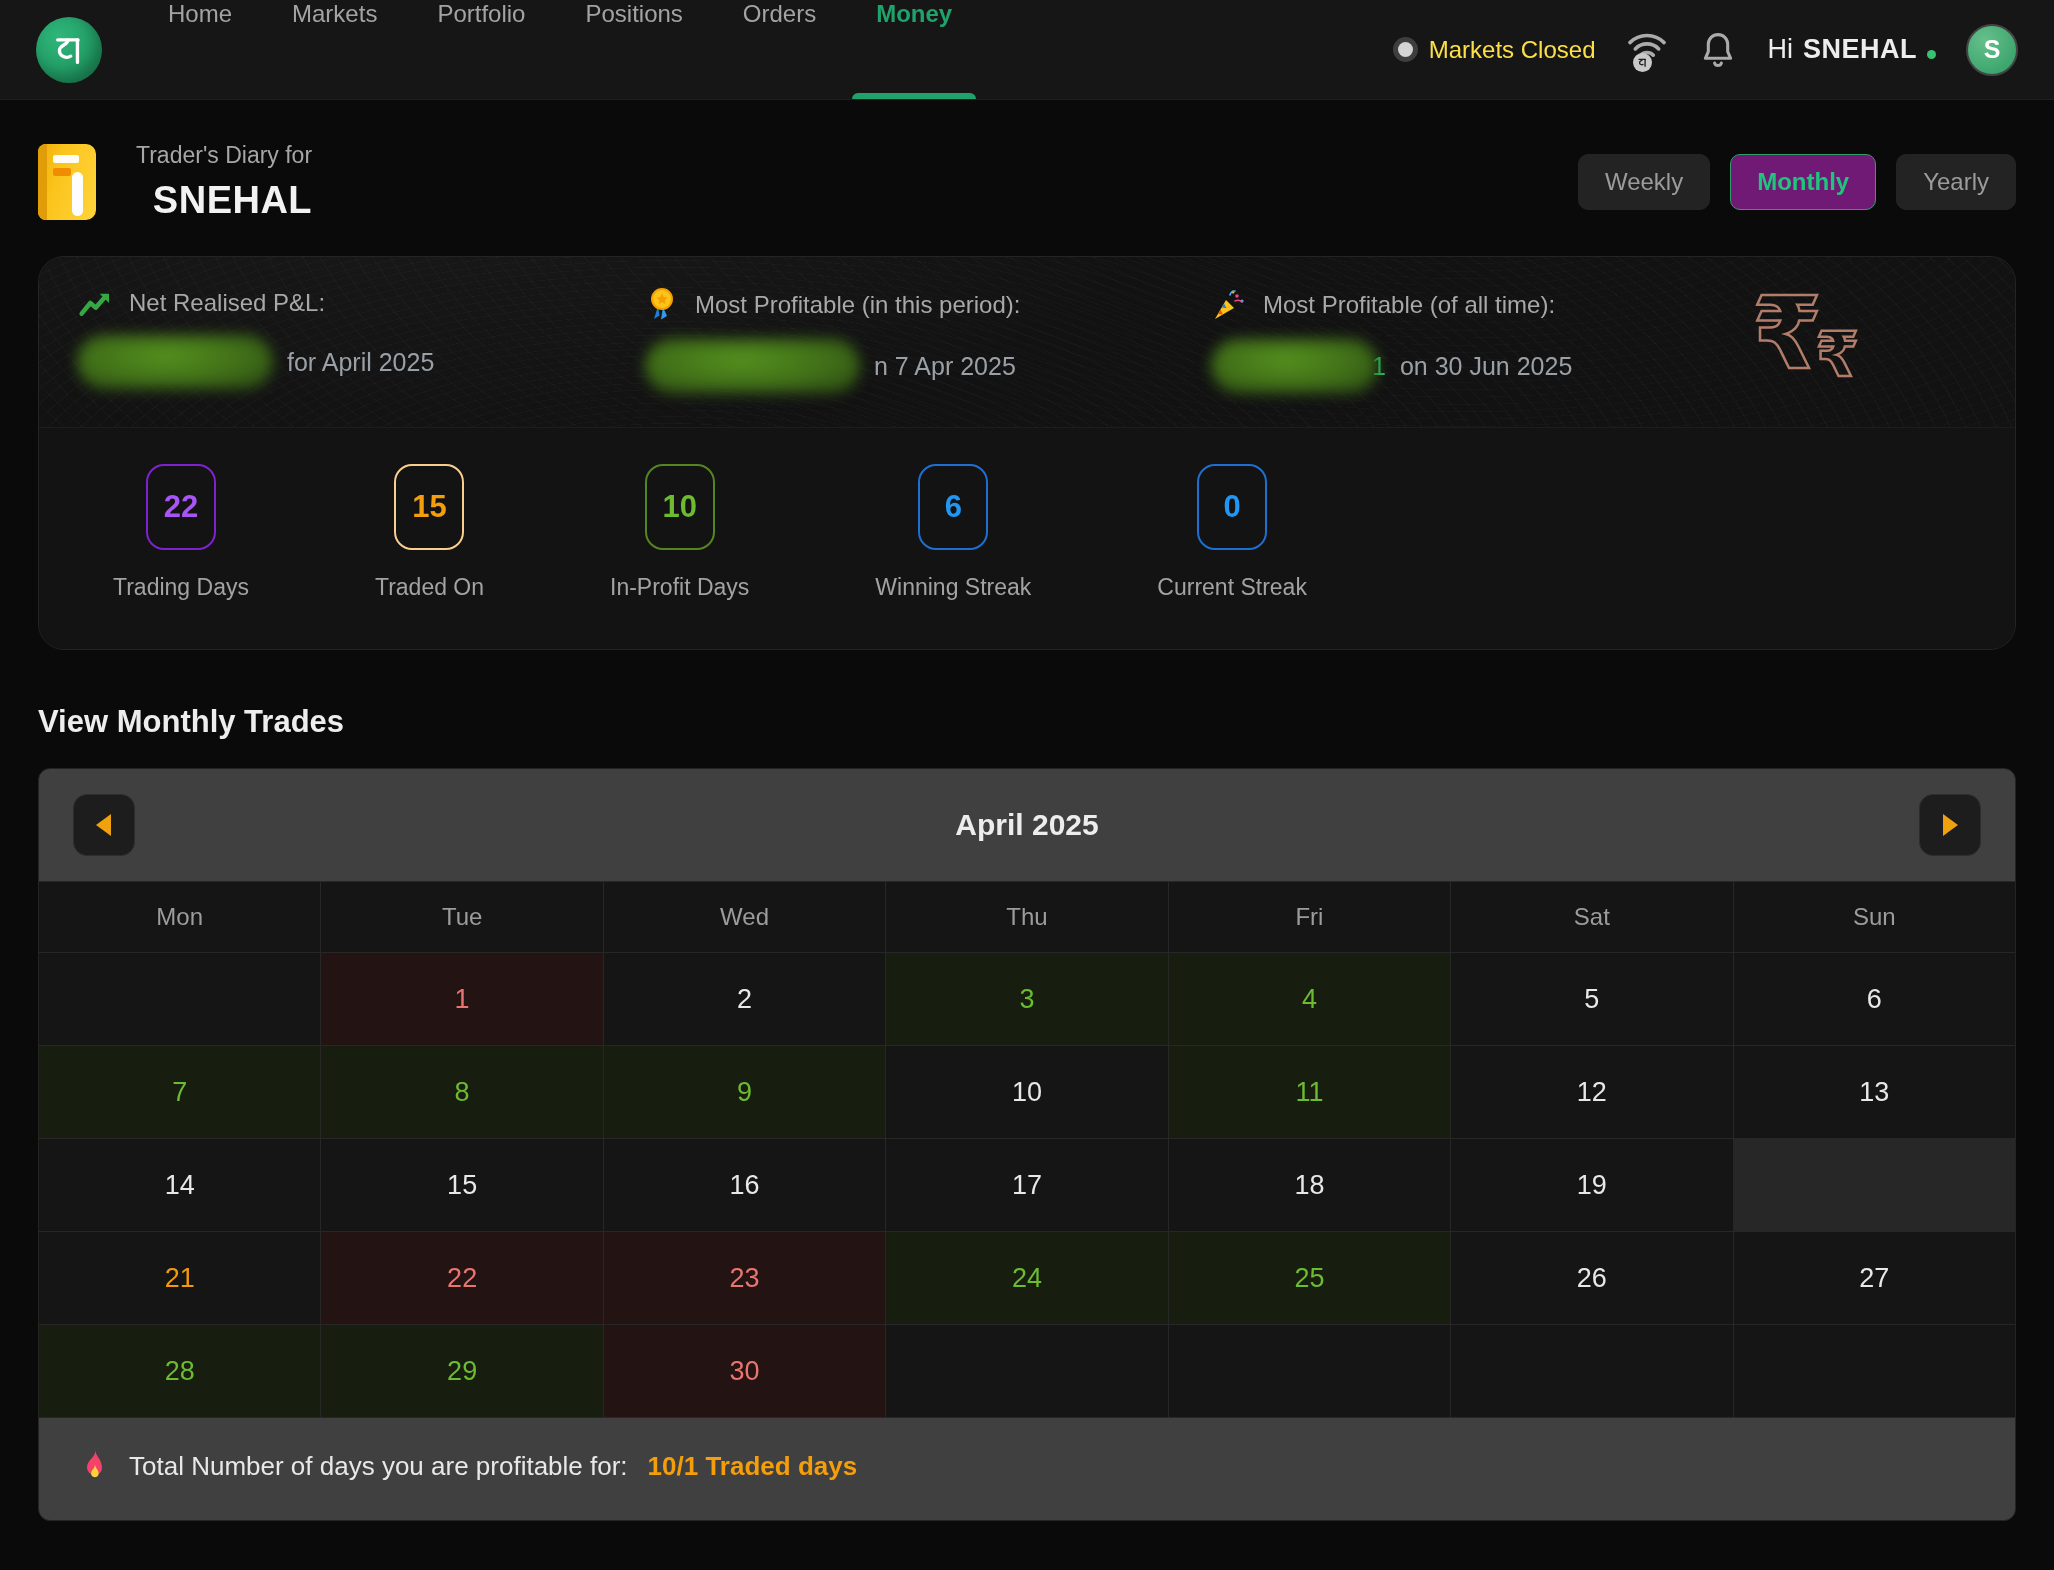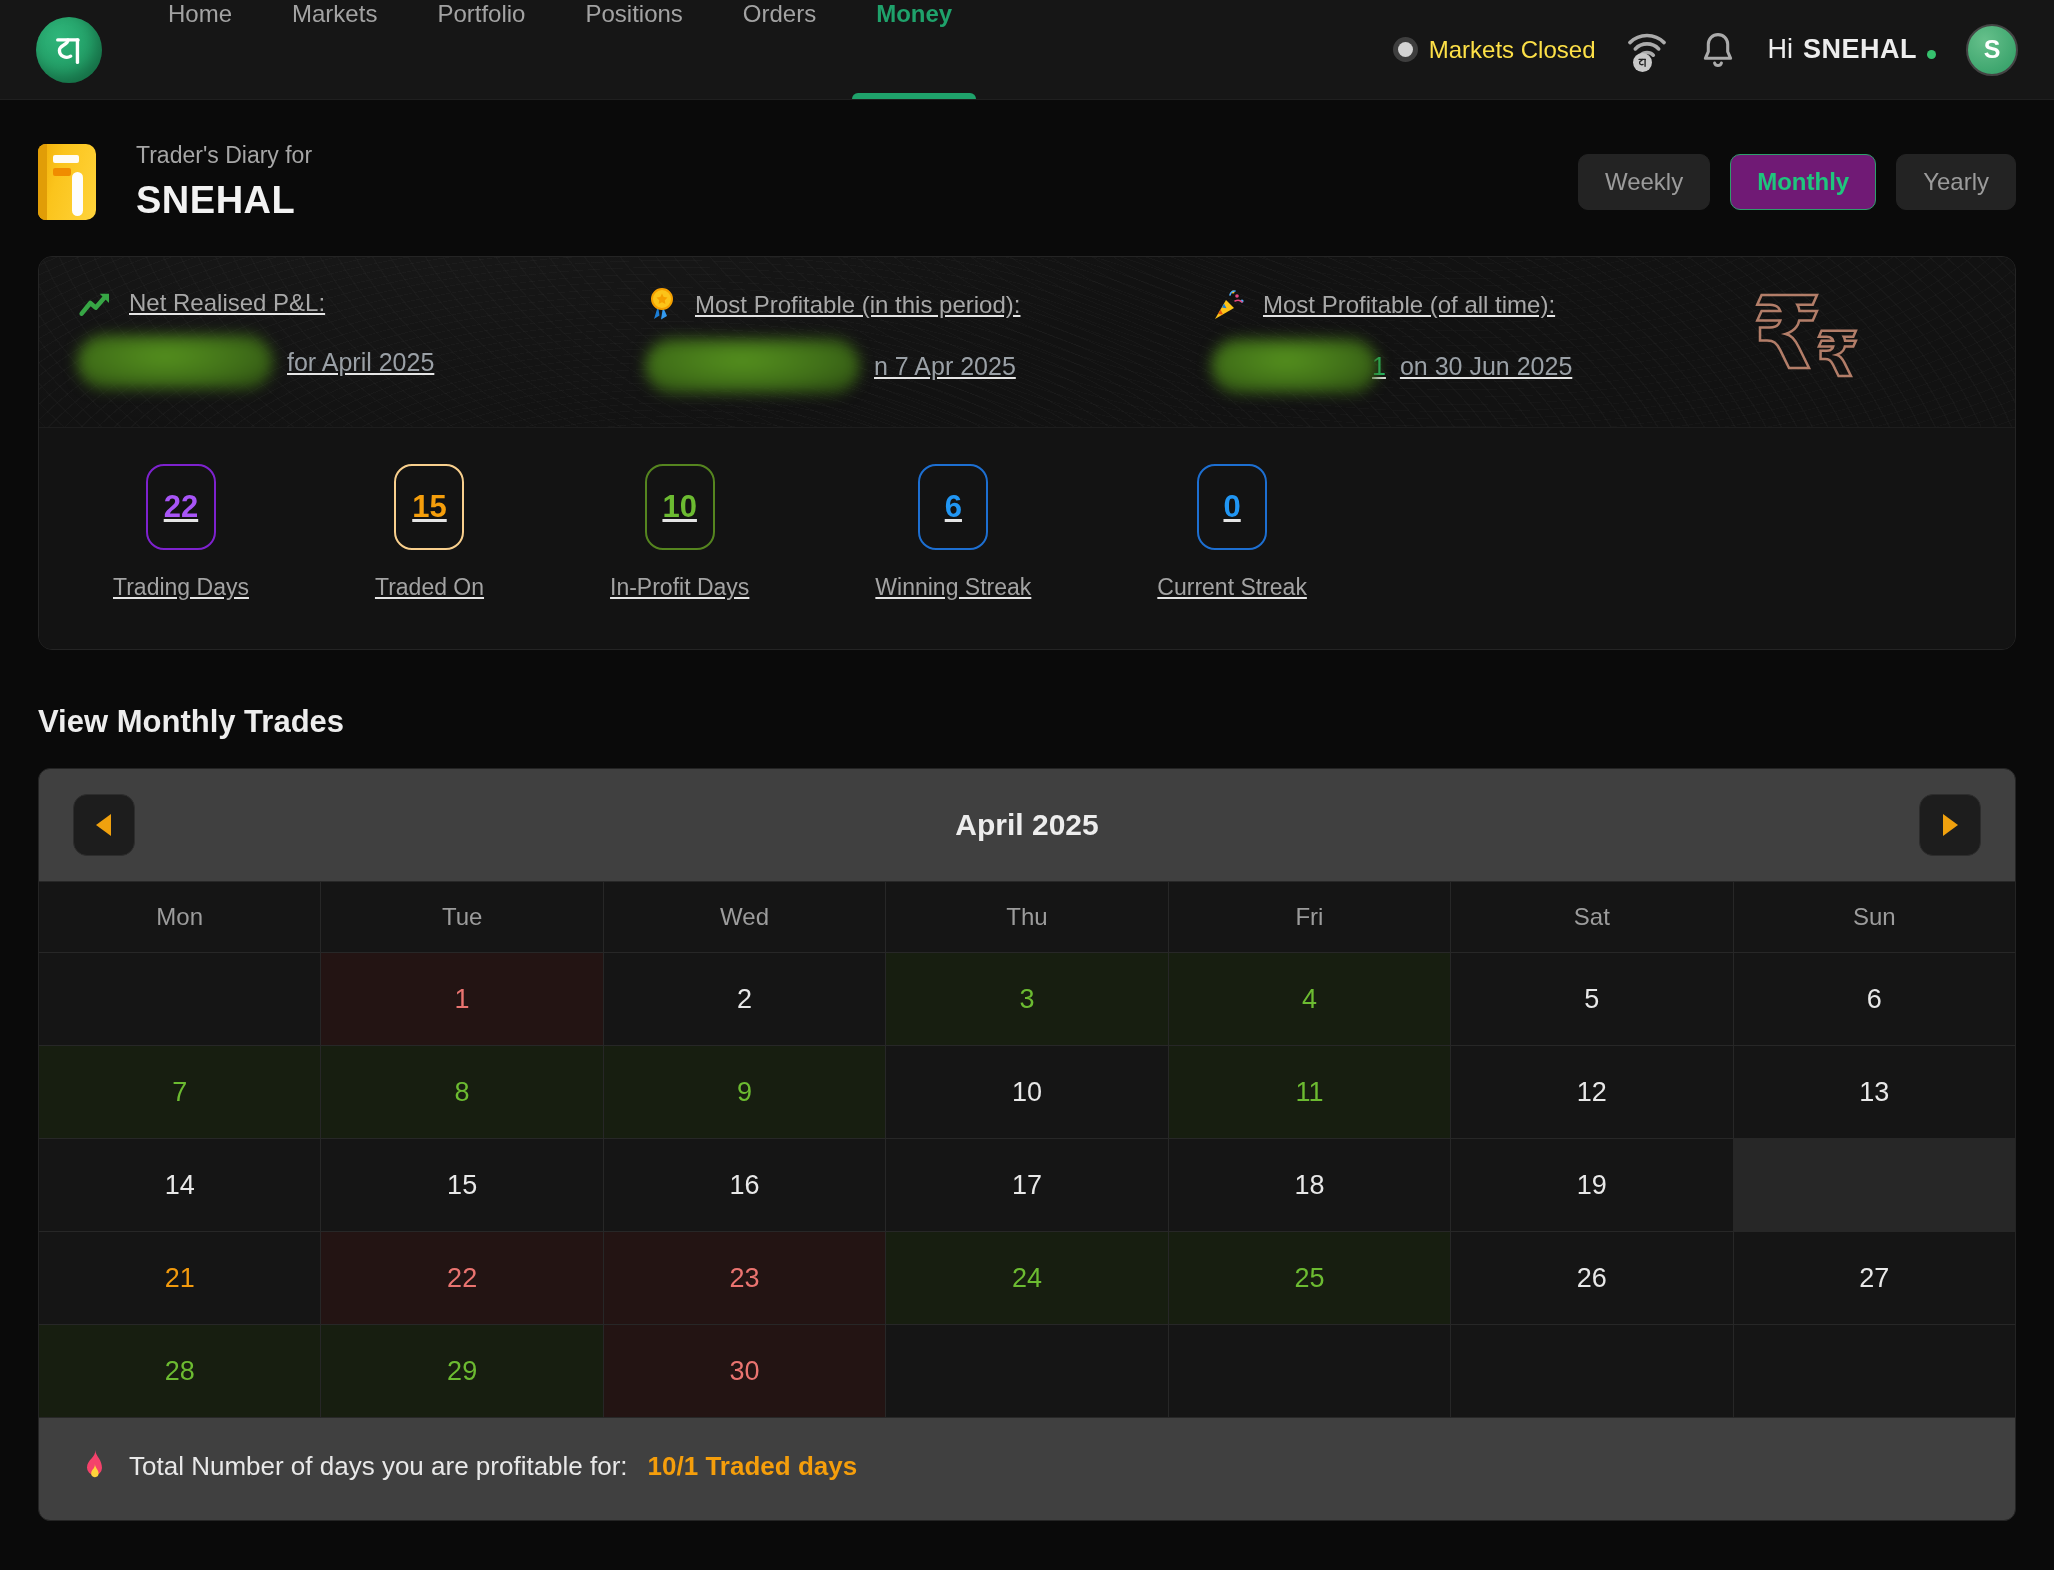--- a/index.html
+++ b/index.html
@@ -21,34 +21,34 @@
   .badge { position:absolute; left:8px; bottom:-2px; width:19px; height:19px; border-radius:50%; background:#c9c9c9; display:flex; align-items:center; justify-content:center; }
   .greet { display:flex; align-items:center; gap:10px; font-size:27px; color:#ededed; }
   .greet b { font-weight:700; letter-spacing:.5px; }
   .online-dot { width:9px; height:9px; border-radius:50%; background:#36c26e; margin-top:10px; }
   .avatar { width:52px; height:52px; border-radius:50%; background:radial-gradient(circle at 35% 30%, #66c08b, #2e9b63); display:flex; align-items:center; justify-content:center; font-size:25px; font-weight:700; color:#fff; border:2px solid #444; }
 
   .page { padding:0 38px; }
 
   
   .diary-row { display:flex; align-items:center; justify-content:space-between; margin:42px 0 34px; }
-  .diary-left { display:flex; align-items:center; gap:40px; }
+  .diary-left { display:flex; align-items:center; gap:40px;text-align:right; }
   .ledger { position:relative; width:58px; height:76px; border-radius:8px 10px 10px 8px; background:linear-gradient(105deg,#f0ac07 0%, #fbc41c 35%, #ffd43b 100%); flex:0 0 auto; }
   .ledger::before { content:""; position:absolute; left:0; top:0; bottom:0; width:9px; background:#e19d07; border-radius:8px 0 0 8px; }
   .ledger .bm { position:absolute; right:13px; top:28px; width:11px; height:44px; background:#fdfdfd; border-radius:6px; }
   .ledger .s1 { position:absolute; left:15px; top:11px; width:26px; height:8px; background:#fff; opacity:.95; border-radius:2px; }
   .ledger .s2 { position:absolute; left:15px; top:24px; width:18px; height:8px; background:#f08c00; border-radius:2px; }
   .diary-sub { font-size:23px; color:#a6a6a6; margin-bottom:10px; }
   .diary-name { font-size:38px; font-weight:700; color:#f2f2f2; letter-spacing:.5px; }
   .tabs { display:flex; gap:20px;align-items:center; }
   .tab { padding:13px 26px; border-radius:10px; background:#232323; border:1.5px solid #232323; color:#9b9b9b; font-size:24px; font-weight:500; cursor:pointer; }
   .tab.active { background:#701a75; border-color:#2f9e6b; color:#1ec67d; font-weight:700; }
 
   
-  .summary-card { background:#131313; border:1px solid #242424; border-radius:14px; overflow:hidden;text-decoration:underline; }
+  .summary-card { background:#131313; border:1px solid #242424; border-radius:26px; overflow:hidden; }
   .banner { position:relative; display:flex; padding:30px 38px 34px;
     background:
       radial-gradient(ellipse 1300px 480px at 20% -50%, rgba(255,255,255,.03), transparent 60%),
       repeating-radial-gradient(ellipse 950px 430px at 32% 170%, rgba(255,255,255,.022) 0 1.5px, transparent 1.5px 15px),
       repeating-radial-gradient(ellipse 1150px 500px at 72% -70%, rgba(255,255,255,.02) 0 1.5px, transparent 1.5px 17px),
       #121212;
     border-bottom:1px solid #1d1d1d; }
   .sum-col { display:flex; flex-direction:column; gap:16px; }
   .sum-col.c1 { width:568px; } .sum-col.c2 { width:566px; } .sum-col.c3 { flex:1; }
   .sum-label { display:flex; align-items:center; gap:16px; color:#a8a8a8; font-size:24px; }

